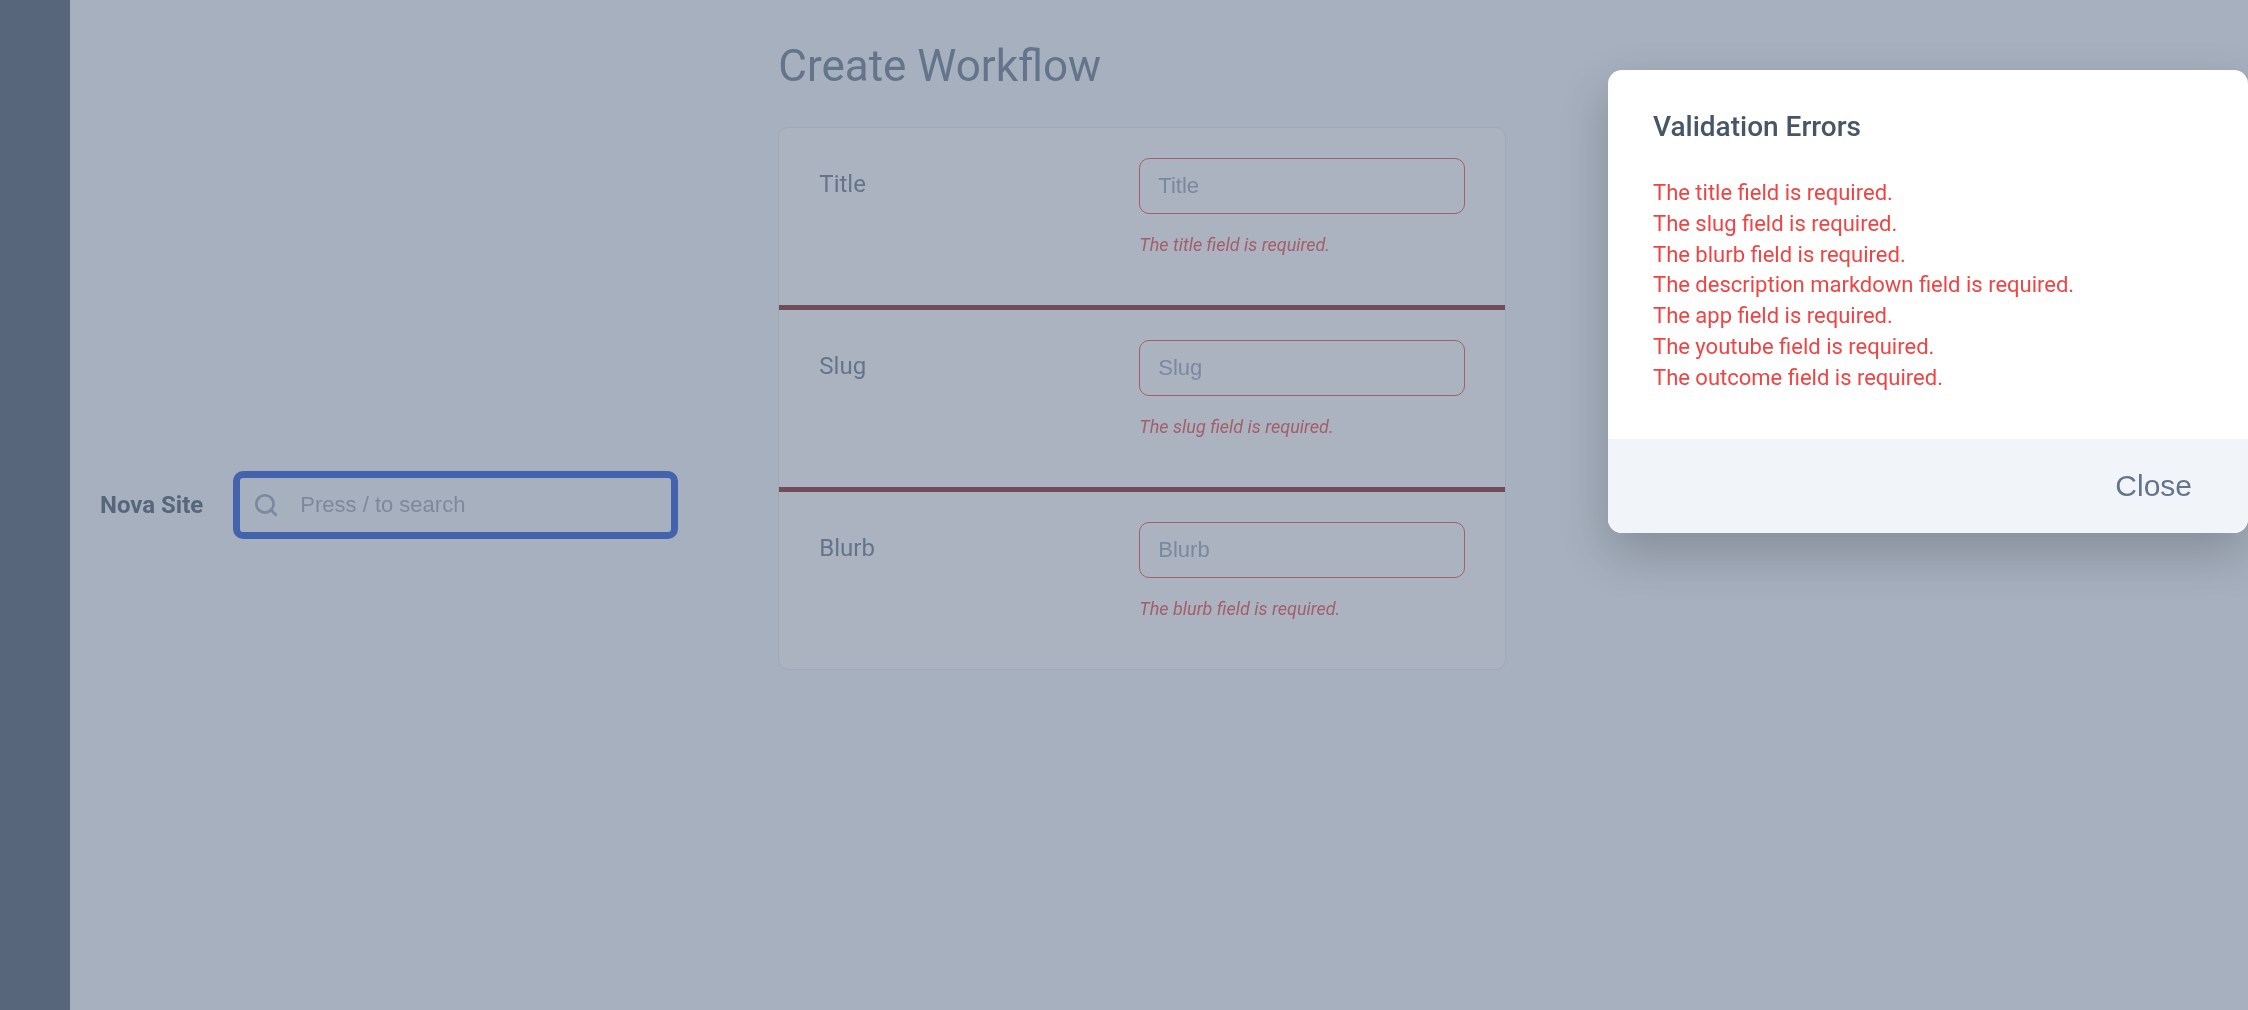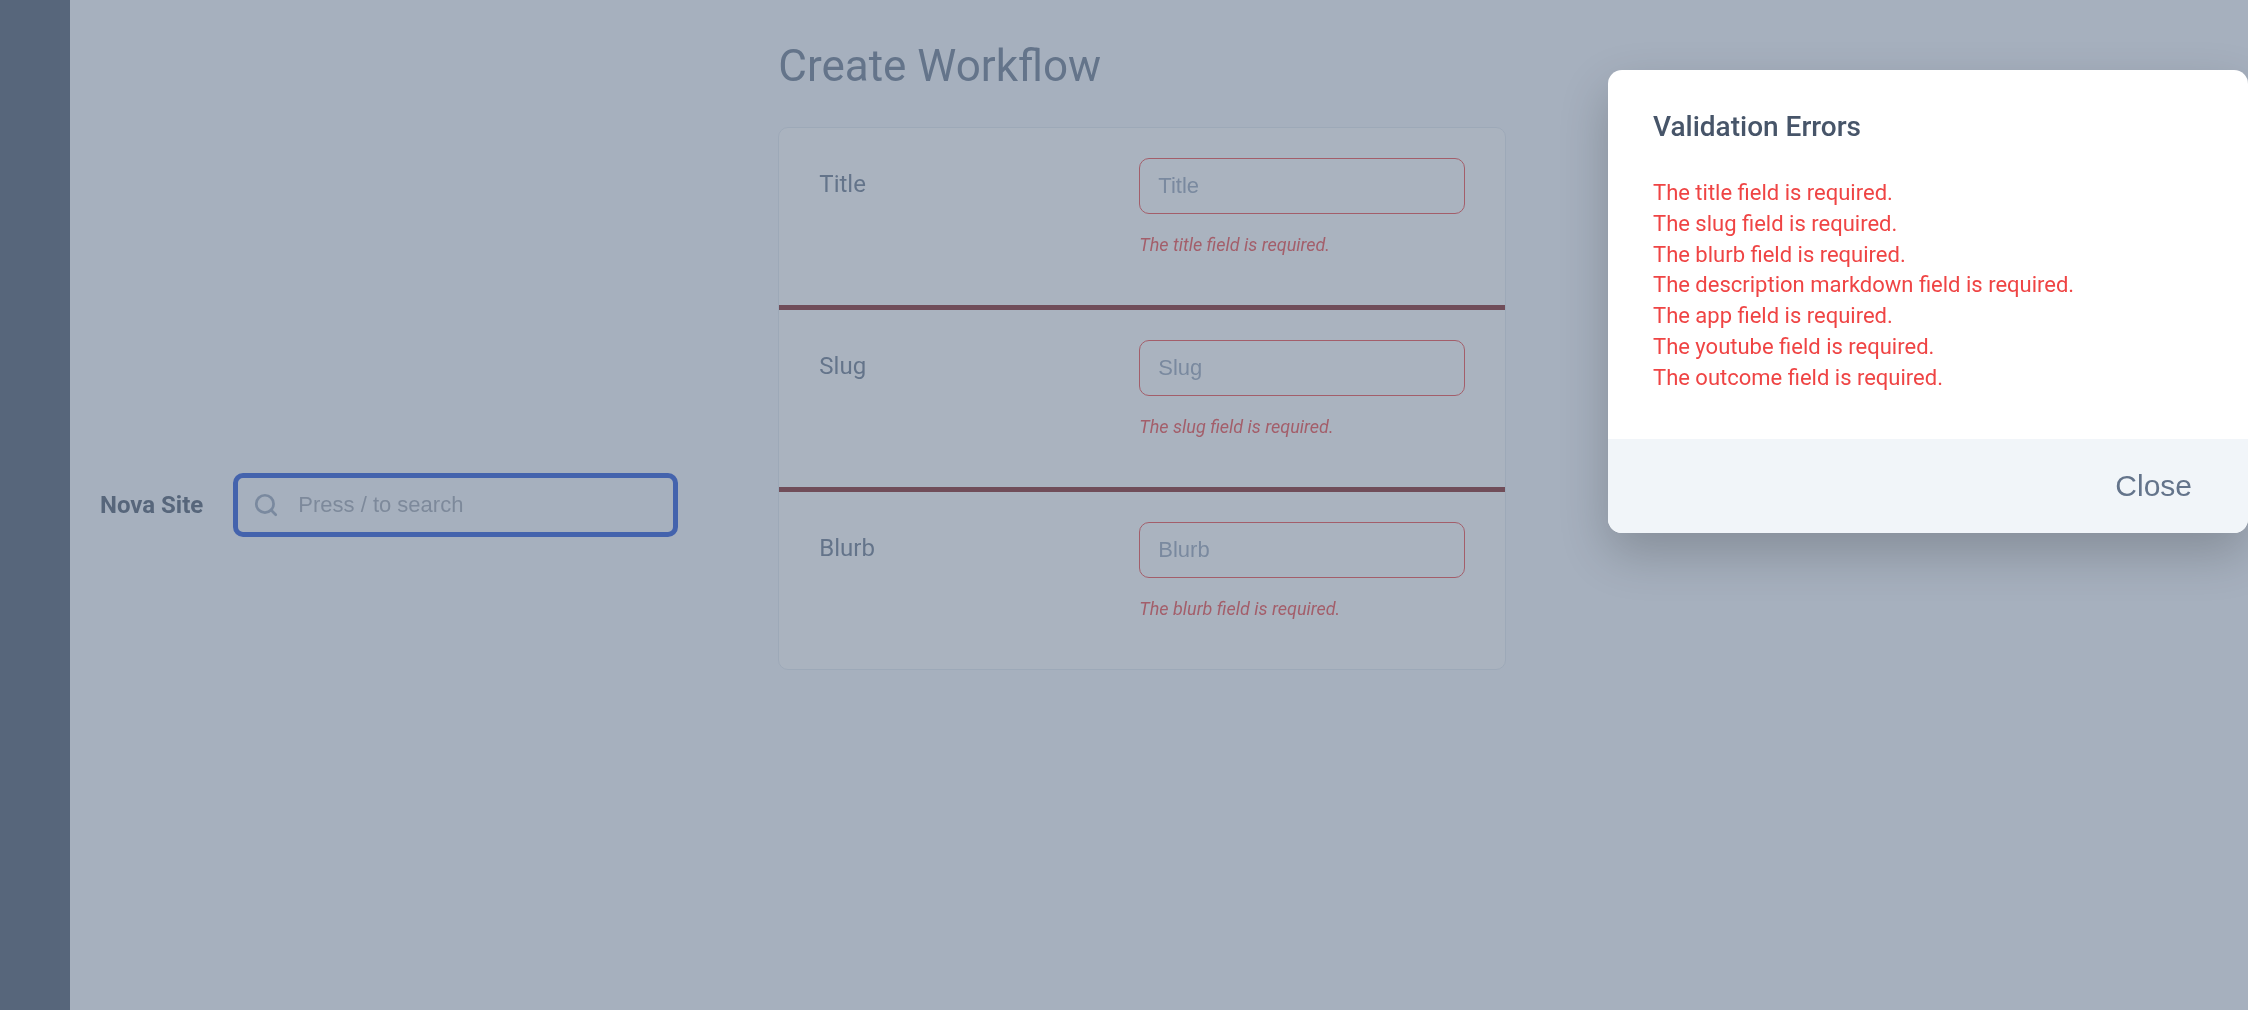--- a/index.html
+++ b/index.html
@@ -59,21 +59,21 @@
       top: 50%;
       transform: translateY(-50%);
       width: 26px;
       height: 26px;
       color: #94a3b8;
     }
     
     .search-input {
       width: 100%;
       padding: 14px 20px 14px 60px;
-      border: 5px solid #1d4ed8;
+      border: 7px solid #1d4ed8;
       border-radius: 10px;
       font-size: 22px;
       background: transparent;
       color: #1d4ed8;
     }
     
     .search-input::placeholder {
       color: #9ca3af;
     }
     

